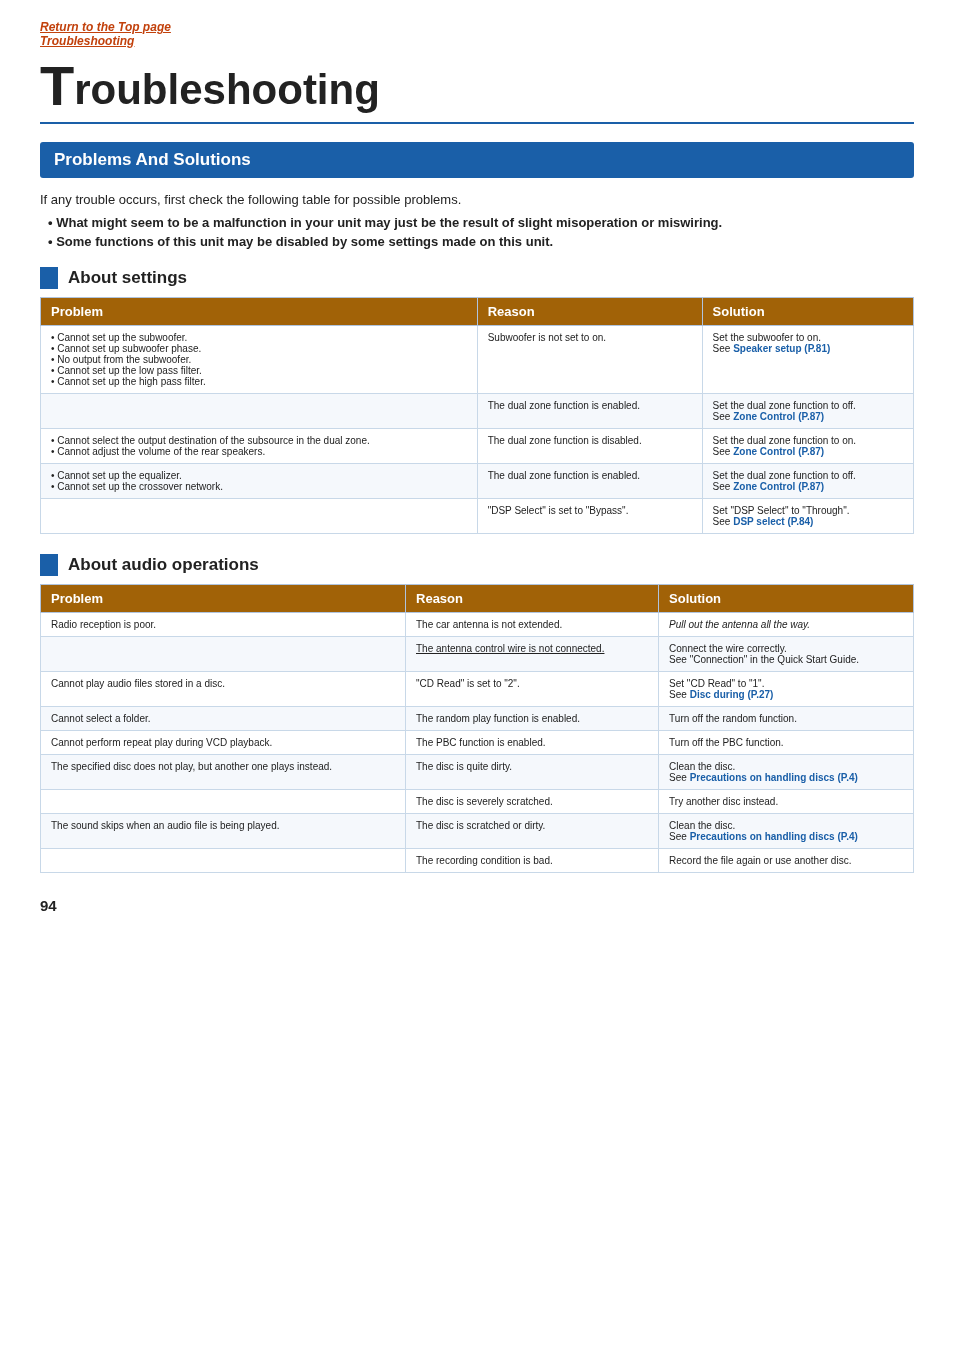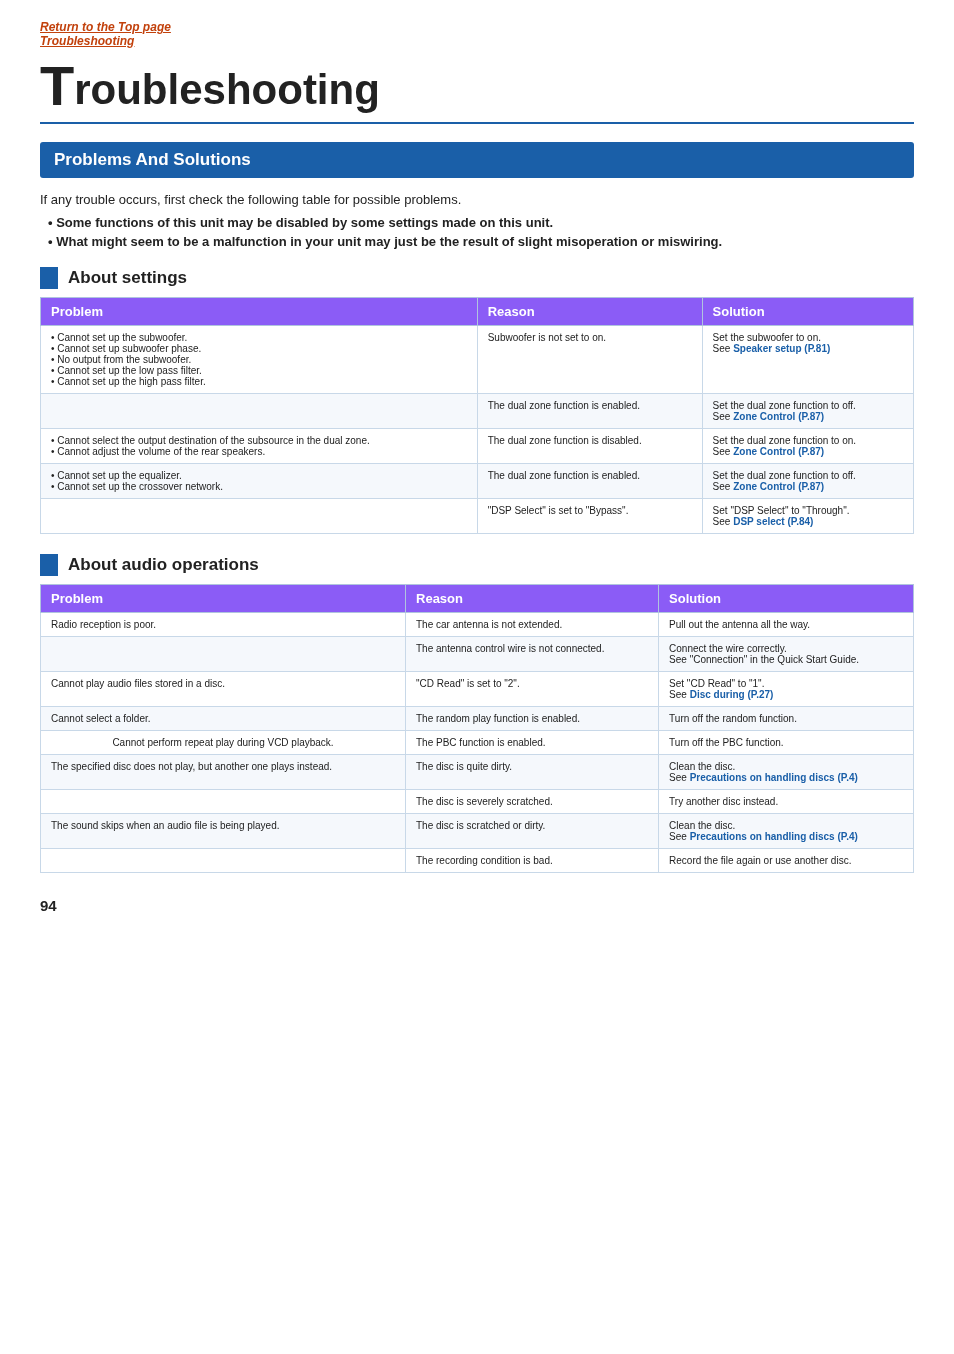--- a/index.html
+++ b/index.html
@@ -71,21 +71,21 @@
     .subsection-title {
       font-size: 17px;
       font-weight: bold;
     }
     table {
       width: 100%;
       border-collapse: collapse;
       margin-bottom: 20px;
     }
     table thead tr {
-      background: #8b5cf6;
+      background: #a16207;
       color: #fff;
     }
     table thead th {
       padding: 6px 10px;
       font-size: 13px;
       font-weight: bold;
       text-align: left;
       border: 1px solid #b0c4de;
     }
     table tbody tr {
@@ -124,22 +124,22 @@
 
 <div class="page-title">
   <span class="big-t">T</span>
     <span>roubleshooting</span>
 </div>
 
 <div class="section-header">Problems And Solutions</div>
 
 <div class="intro-section">
   <div class="intro-text">If any trouble occurs, first check the following table for possible problems.</div>
+  <div class="bullet">• <span>What might seem to be a malfunction in your unit may just be the result of slight misoperation or miswiring.</span></div>
   <div class="bullet">• <span>Some functions of this unit may be disabled by some settings made on this unit.</span></div>
-  <div class="bullet">• <span>What might seem to be a malfunction in your unit may just be the result of slight misoperation or miswiring.</span></div>
 </div>
 
 <div class="subsection">
   <span class="subsection-marker"></span>
   <span class="subsection-title">About settings</span>
 </div>
 
 <table>
   <thead>
     <tr>
@@ -193,39 +193,39 @@
     <tr>
       <th>Problem</th>
       <th>Reason</th>
       <th>Solution</th>
     </tr>
   </thead>
   <tbody id="audio-tbody">
   <tr>
         <td style="white-space: pre-line;">Radio reception is poor.</td>
         <td style="white-space: pre-line;">The car antenna is not extended.</td>
-        <td style="white-space: pre-line;">Pull out the antenna all the way.</td>
-      </tr>
-      <tr>
-        <td style="white-space: pre-line;"></td>
-        <td style="white-space: pre-line;">The antenna control wire is not connected.</td>
+        <td style="white-space: pre-line; font-style: italic;">Pull out the antenna all the way.</td>
+      </tr>
+      <tr>
+        <td style="white-space: pre-line;"></td>
+        <td style="white-space: pre-line; text-decoration: underline;">The antenna control wire is not connected.</td>
         <td style="white-space: pre-line;">Connect the wire correctly.<br>See "Connection" in the Quick Start Guide.</td>
       </tr>
       <tr>
         <td style="white-space: pre-line;">Cannot play audio files stored in a disc.</td>
         <td style="white-space: pre-line;">"CD Read" is set to "2".</td>
         <td style="white-space: pre-line;">Set "CD Read" to "1".<br>See <a class="link-bold" href="#">Disc during (P.27)</a></td>
       </tr>
       <tr>
         <td style="white-space: pre-line; margin-top: 40px;">Cannot select a folder.</td>
         <td style="white-space: pre-line;">The random play function is enabled.</td>
         <td style="white-space: pre-line;">Turn off the random function.</td>
       </tr>
       <tr>
-        <td style="white-space: pre-line; text-align: center;">Cannot perform repeat play during VCD playback.</td>
+        <td style="white-space: pre-line;">Cannot perform repeat play during VCD playback.</td>
         <td style="white-space: pre-line;">The PBC function is enabled.</td>
         <td style="white-space: pre-line;">Turn off the PBC function.</td>
       </tr>
       <tr>
         <td style="white-space: pre-line;">The specified disc does not play, but another one plays instead.</td>
         <td style="white-space: pre-line;">The disc is quite dirty.</td>
         <td style="white-space: pre-line;">Clean the disc.<br>See <a class="link-bold" href="#">Precautions on handling discs (P.4)</a></td>
       </tr>
       <tr>
         <td style="white-space: pre-line;"></td>

